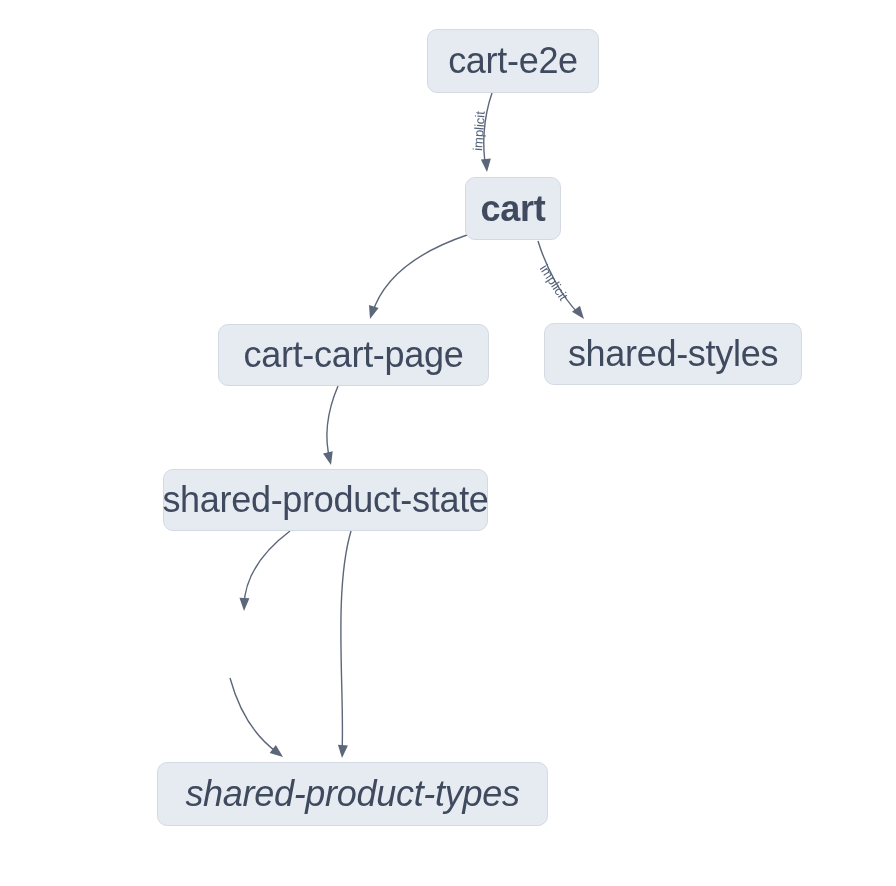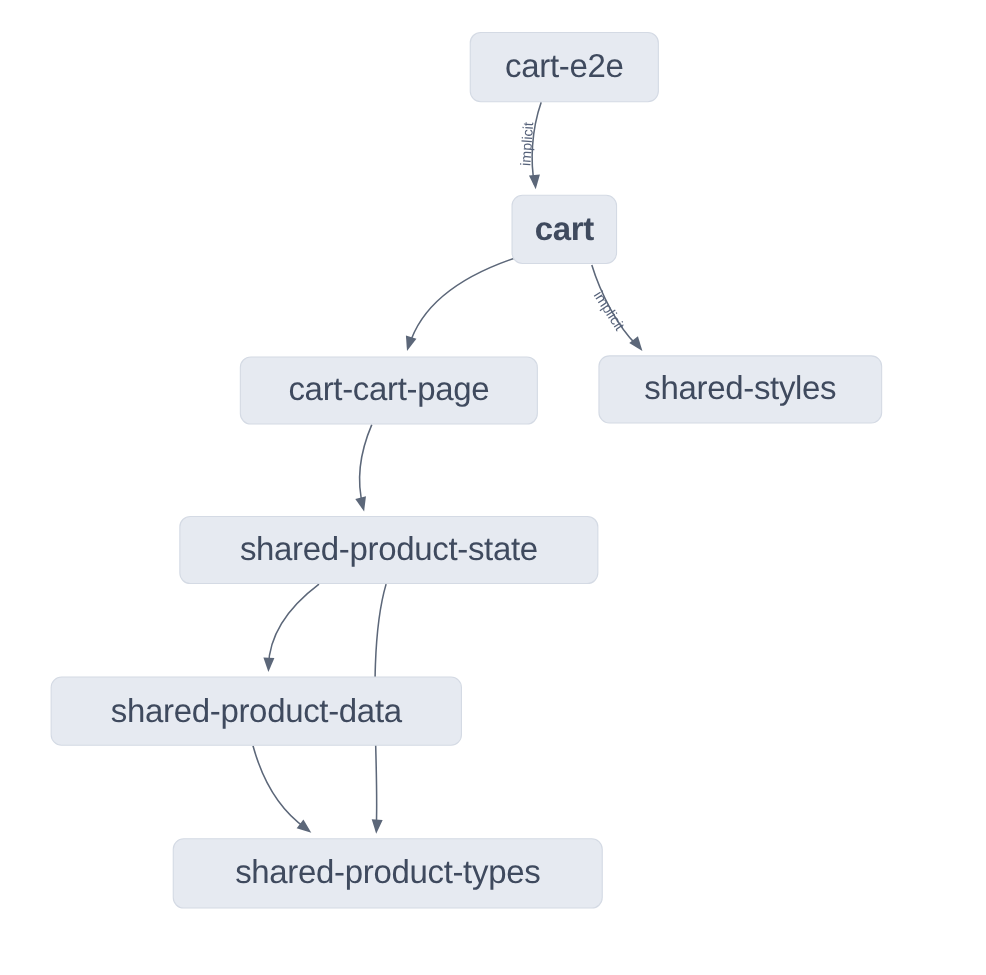--- a/index.html
+++ b/index.html
@@ -25,21 +25,21 @@
     position: absolute;
     z-index: 2;
     display: flex;
     align-items: center;
     justify-content: center;
     box-sizing: border-box;
     background: #e6eaf1;
     border: 1px solid #d4dae4;
     border-radius: 10px;
     color: #3f4a5e;
-    font-size: 30px;
+    font-size: 36px;
     letter-spacing: -0.3px;
     white-space: nowrap;
     cursor: pointer;
   }
   .graph-node span {
     pointer-events: none;
   }
   .edge-label {
     font-family: "Liberation Sans", sans-serif;
   }
@@ -71,22 +71,19 @@
     </div>
     <div class="graph-node" style="left: 465px; top: 177px; width: 96px; height: 63px; font-weight: bold;">
       <span>cart</span>
     </div>
     <div class="graph-node" style="left: 544px; top: 323px; width: 258px; height: 62px;">
       <span>shared-styles</span>
     </div>
     <div class="graph-node" style="left: 218px; top: 324px; width: 271px; height: 62px;">
       <span>cart-cart-page</span>
     </div>
-    <div class="graph-node" style="left: 163px; top: 469px; width: 381px; height: 62px; text-align: center;">
+    <div class="graph-node" style="left: 163px; top: 469px; width: 325px; height: 62px; text-align: center;">
       <span>shared-product-state</span>
     </div>
-    <div class="graph-node" style="left: 46px; top: 615px; width: 374px; height: 63px;">
-      <span>shared-product-data</span>
-    </div>
-    <div class="graph-node" style="left: 157px; top: 762px; width: 391px; height: 64px;">
+    <div class="graph-node" style="left: 157px; top: 762px; width: 391px; height: 64px; font-style: italic;">
       <span>shared-product-types</span>
     </div>
   </div>
 
 </body></html>

